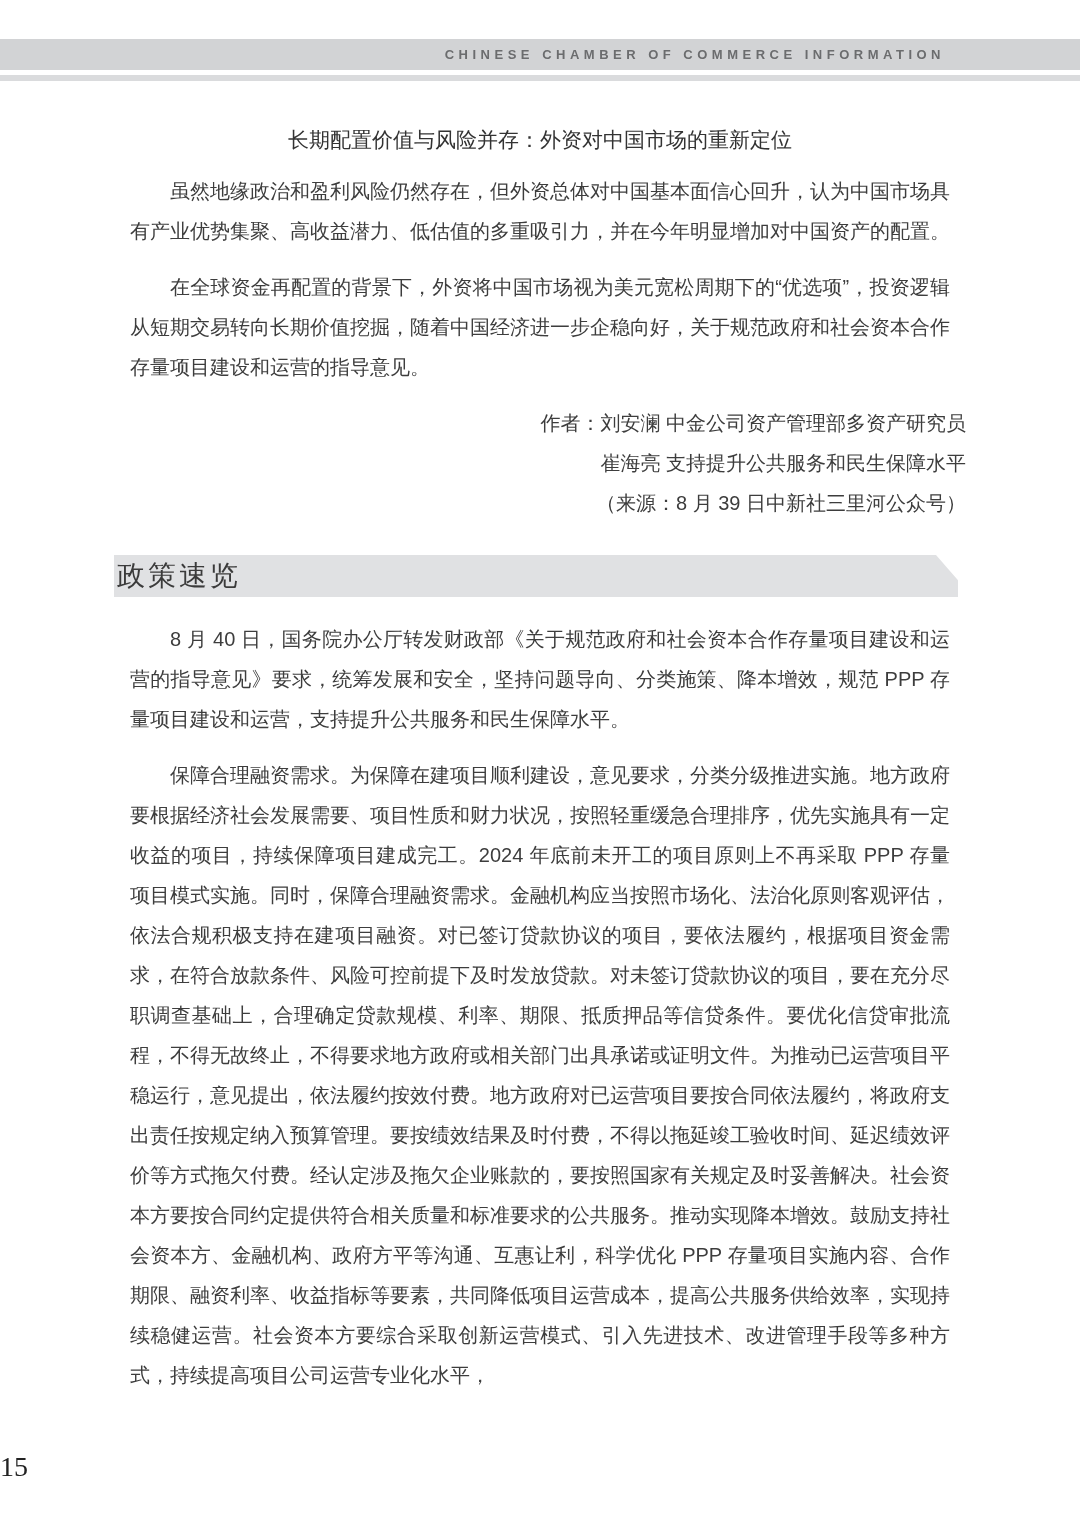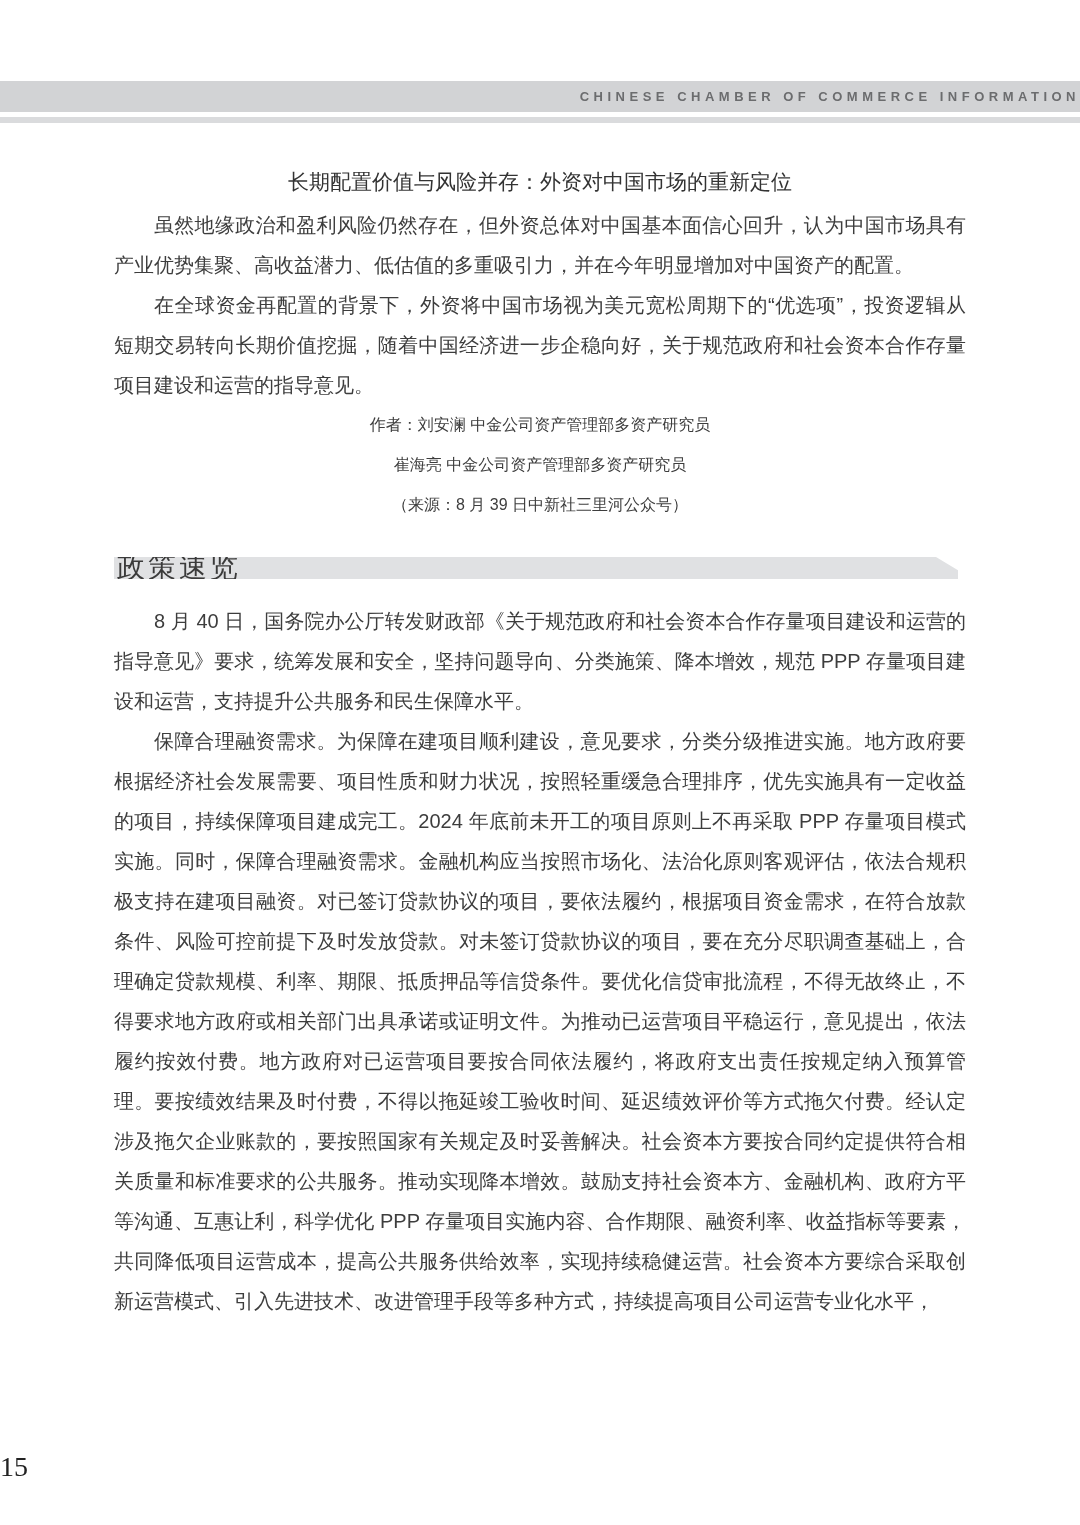--- a/index.html
+++ b/index.html
@@ -9,26 +9,27 @@
     position: relative;
     width: 1080px;
     height: 1525px;
     background: #ffffff;
     overflow: hidden;
     margin: 0 auto;
   }
 
   
   .band-main {
-    margin-top: 81px;
+    margin-top: 39px;
     height: 31px;
     background: #d2d3d5;
     display: flex;
     align-items: center;
     justify-content: flex-end;
+    padding-right: 135px;
     box-sizing: border-box;
   }
   .band-main .banner-text {
     font-size: 13px;
     font-weight: bold;
     letter-spacing: 4.5px;
     color: #6b6c6e;
     white-space: nowrap;
   }
   .band-thin {
@@ -46,39 +47,39 @@
   .a1-title {
     margin: 44px 0 8px 0;
     text-align: center;
     font-weight: normal;
     font-size: 21px;
     line-height: 30px;
     color: #333333;
   }
 
   p.body-para {
-    margin: 0;
+    margin: 16px;
     font-size: 20px;
     line-height: 40px;
     color: #3d3d3d;
     text-align: justify;
     text-indent: 2em;
   }
 
   .byline {
-    font-size: 16px;
+    font-size: 20px;
     line-height: 40px;
     color: #3d3d3d;
-    text-align: center;
+    text-align: right;
   }
 
   
   .section-bar {
     margin-top: 32px;
-    height: 22px;
+    height: 42px;
     width: 844px;
     background: #e0e1e3;
     clip-path: polygon(0 0, calc(100% - 22px) 0, 100% 60%, 100% 100%, 0 100%);
     display: flex;
     align-items: center;
   }
   .section-bar .section-label {
     font-family: "Liberation Serif", "DejaVu Serif", serif;
     font-size: 28px;
     color: #3b3b3b;
@@ -123,21 +124,21 @@
   <div class="content">
 
     <div class="a1-title">长期配置价值与风险并存：外资对中国市场的重新定位</div>
 
     <p class="body-para">虽然地缘政治和盈利风险仍然存在，但外资总体对中国基本面信心回升，认为中国市场具有产业优势集聚、高收益潜力、低估值的多重吸引力，并在今年明显增加对中国资产的配置。</p>
 
     <p class="body-para">在全球资金再配置的背景下，外资将中国市场视为美元宽松周期下的“优选项”，投资逻辑从短期交易转向长期价值挖掘，随着中国经济进一步企稳向好，关于规范政府和社会资本合作存量项目建设和运营的指导意见。</p>
 
     <div class="byline">
       <div>作者：刘安澜 中金公司资产管理部多资产研究员</div>
-      <div>崔海亮 中金公司资产管理部多资产研究员</div>
+      <div>崔海亮 支持提升公共服务和民生保障水平</div>
       <div>（来源：8 月 39 日中新社三里河公众号）</div>
     </div>
 
     <div class="section-bar">
       <span class="section-label">政策速览</span>
     </div>
 
 
     <div class="a2-body">
       <p class="body-para">8 月 40 日，国务院办公厅转发财政部《关于规范政府和社会资本合作存量项目建设和运营的指导意见》要求，统筹发展和安全，坚持问题导向、分类施策、降本增效，规范 PPP 存量项目建设和运营，支持提升公共服务和民生保障水平。</p>

